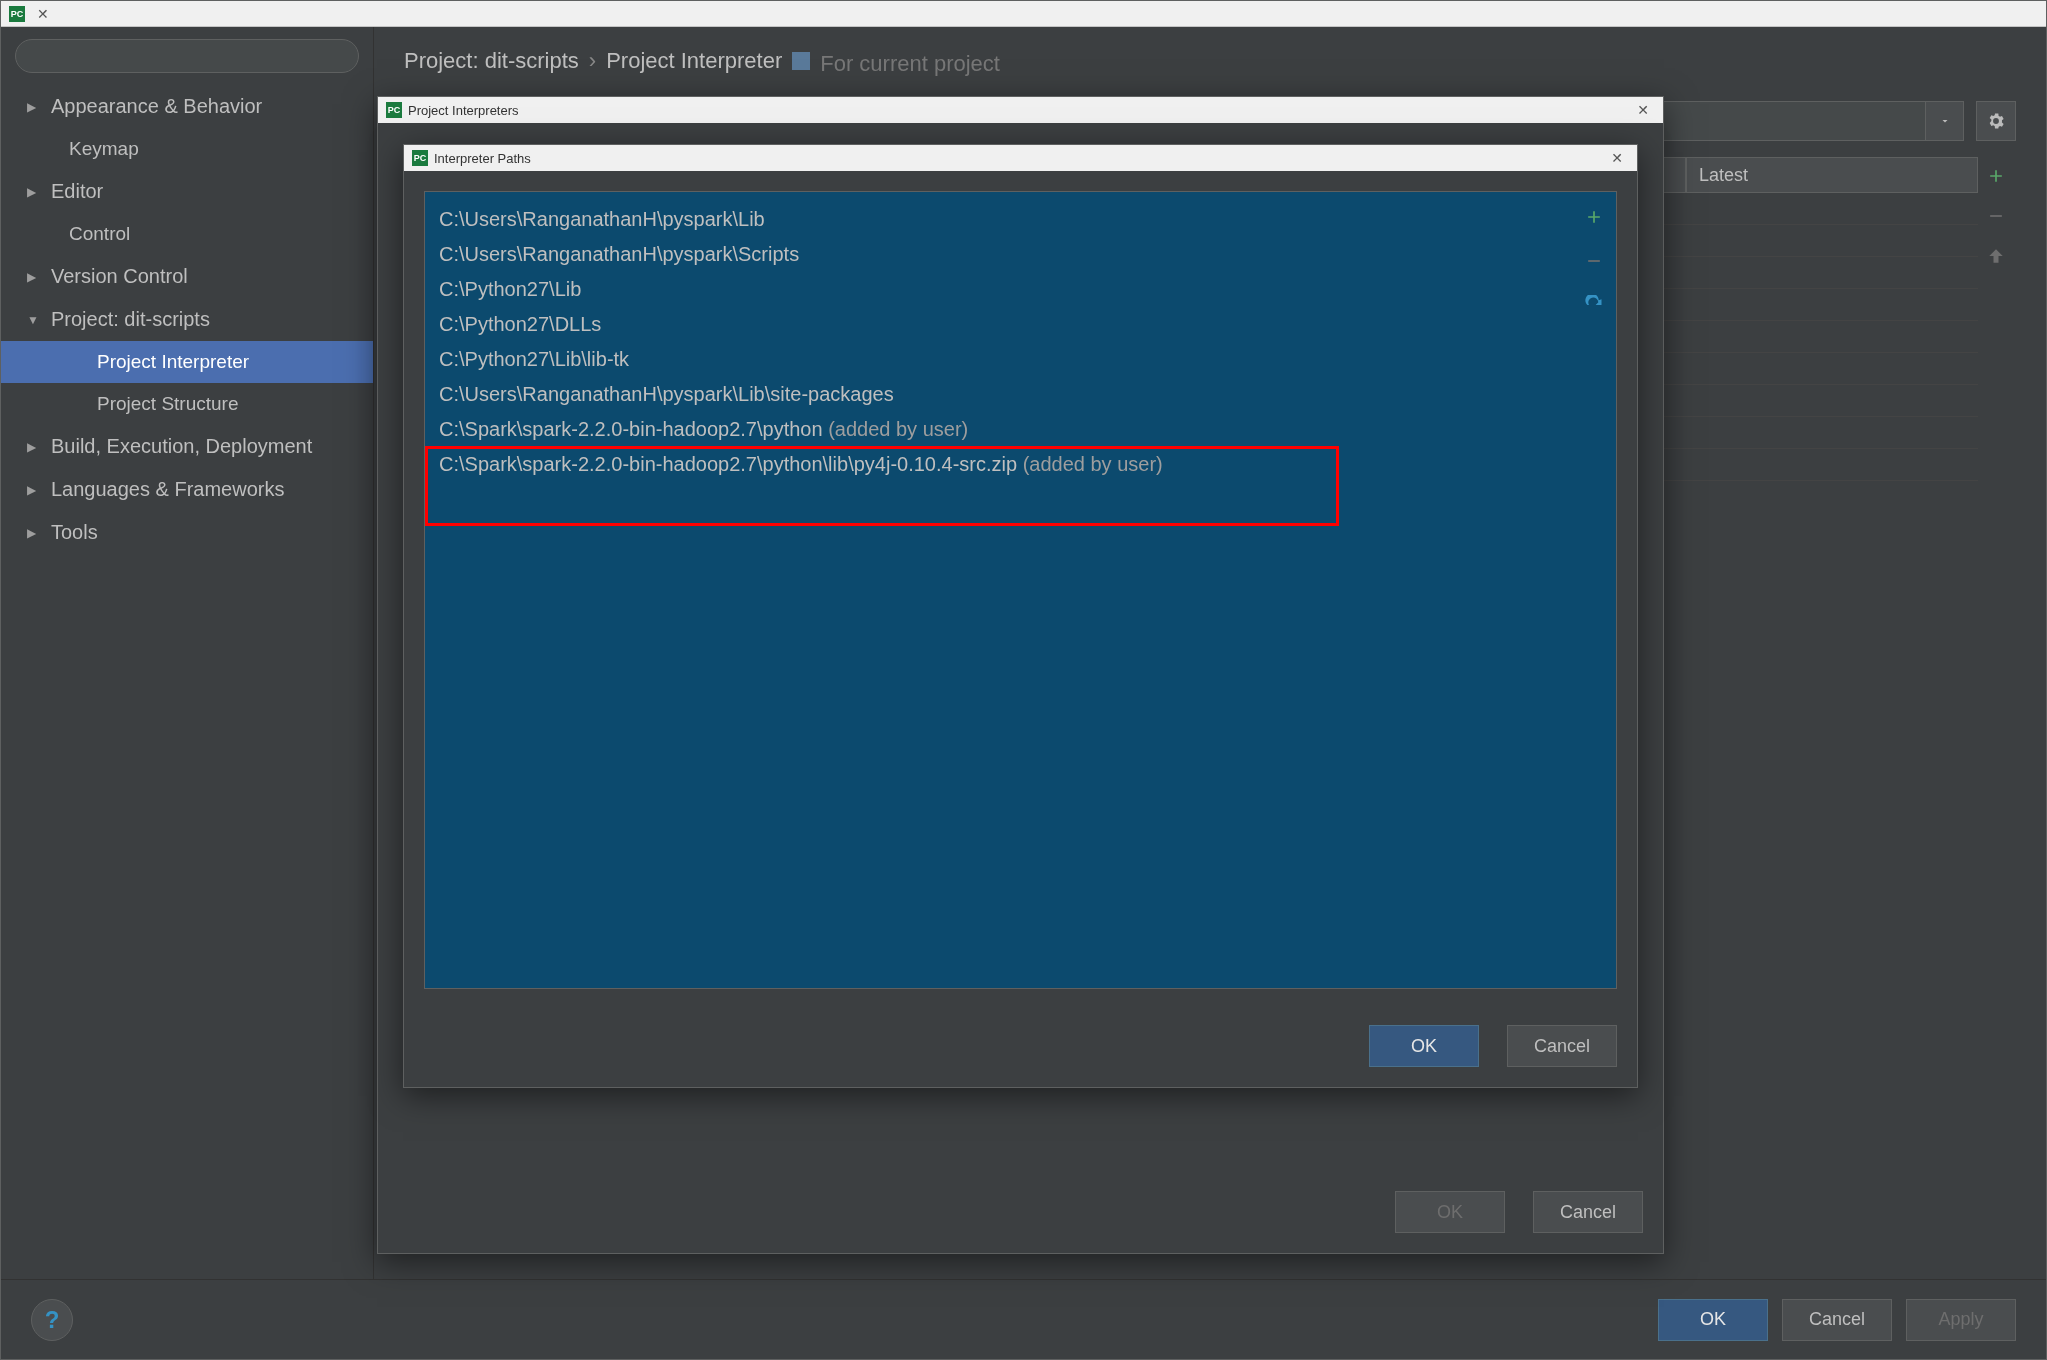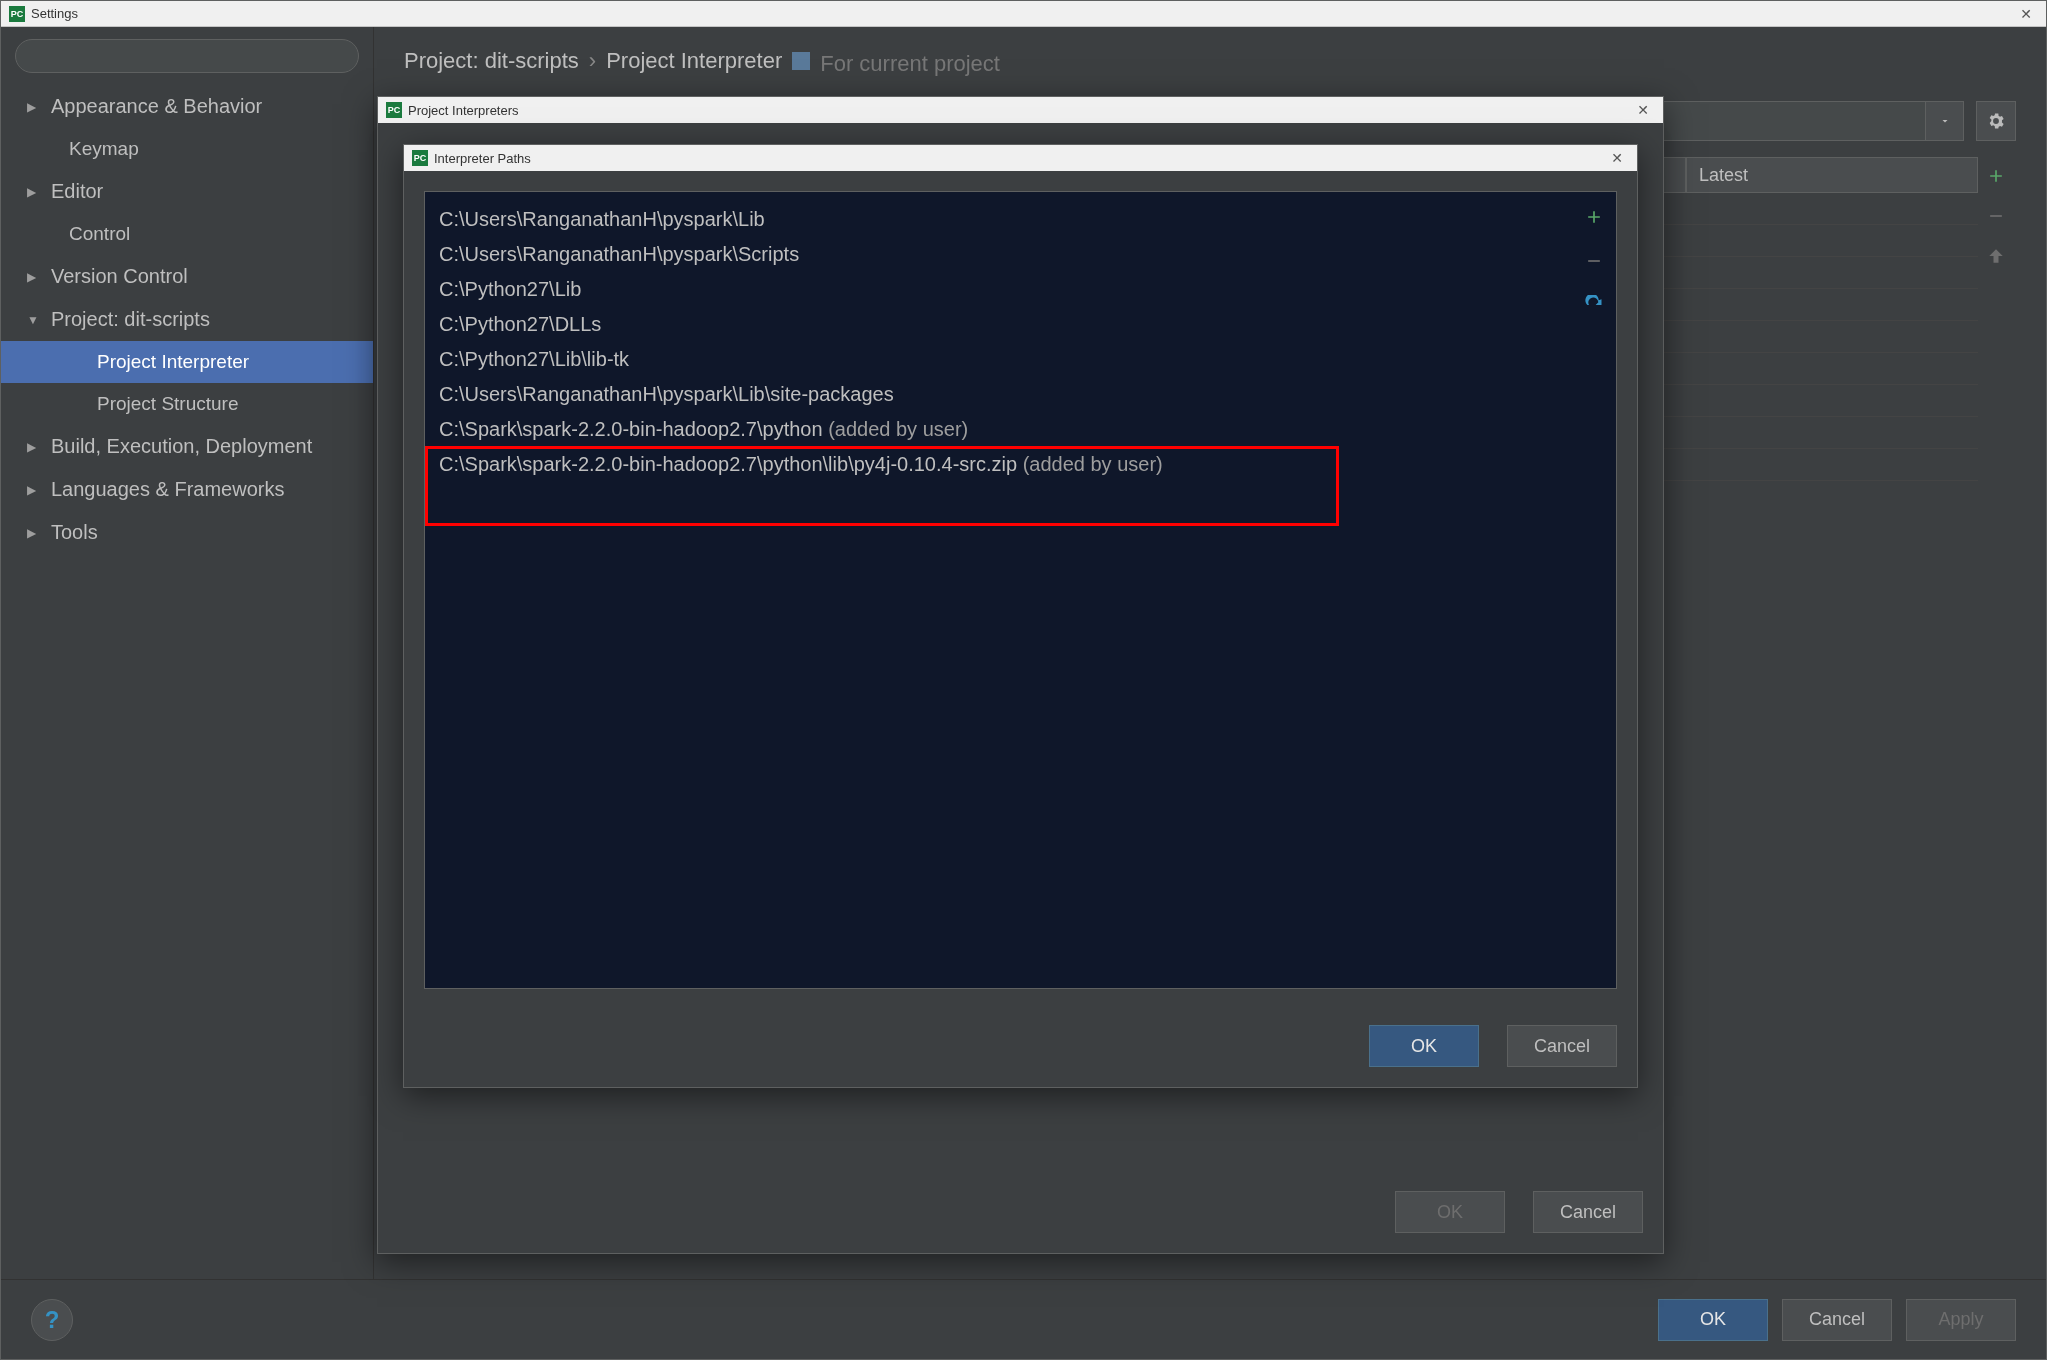--- a/index.html
+++ b/index.html
@@ -71,35 +71,34 @@
   .dlg-title { background: #f0f0f0; color: #333; height: 26px; display: flex; align-items: center; padding: 0 8px; font-size: 13px; }
   .dlg-title .app-icon { width: 16px; height: 16px; background: #1a7a3e; margin-right: 6px; display: inline-flex; align-items: center; justify-content: center; font-size: 9px; color: #fff; font-weight: bold; }
   .dlg-title .title-text { flex: 1; }
   .dlg-title .close-x { font-size: 14px; color: #555; cursor: pointer; padding: 2px 6px; }
   .dlg-body { flex: 1; padding: 20px; display: flex; flex-direction: column; }
   .dlg-buttons { padding: 16px 20px 20px; display: flex; justify-content: flex-end; gap: 14px; }
   
   .dlg-pi { left: 377px; top: 96px; width: 1287px; height: 1158px; }
   
   .dlg-paths { left: 403px; top: 144px; width: 1235px; height: 944px; }
-  .paths-list-wrap { flex: 1; display: flex; border: 1px solid #5e6060; background: #0f172a; }
+  .paths-list-wrap { flex: 1; display: flex; border: 1px solid #5e6060; background: #0c4a6e; }
   .paths-list { flex: 1; padding: 10px 14px; font-size: 20px; line-height: 35px; overflow: hidden; position: relative; }
   .path-item { white-space: nowrap; color: #bfbfbf; }
   .path-item .added { color: #9e9e9e; }
   .red-box { position: absolute; border: 3px solid #ff0000; pointer-events: none; }
   .paths-tools { width: 44px; padding: 8px 4px; display: flex; flex-direction: column; gap: 10px; align-items: center; }
   .reload svg { fill: #3592c4; }
 </style>
 </head>
 <body>
 
 <div class="settings-window">
   <div class="win-title">
     <span class="app-icon">PC</span>
-    <span class="title-text">Settings</span>
     <span class="close-x">✕</span>
   </div>
   <div class="settings-body">
     <div class="sidebar">
       <div class="sidebar-search">
         <div class="search-wrap">
           <span class="search-icon">
             <svg viewBox="0 0 24 24">
                 <path d="M15.5 14h-.79l-.28-.27A6.471 6.471 0 0016 9.5 6.5 6.5 0 109.5 16c1.61 0 3.09-.59 4.23-1.57l.27.28v.79l5 4.99L20.49 19l-4.99-5zm-6 0C7.01 14 5 11.99 5 9.5S7.01 5 9.5 5 14 7.01 14 9.5 11.99 14 9.5 14z"></path>
               </svg>

